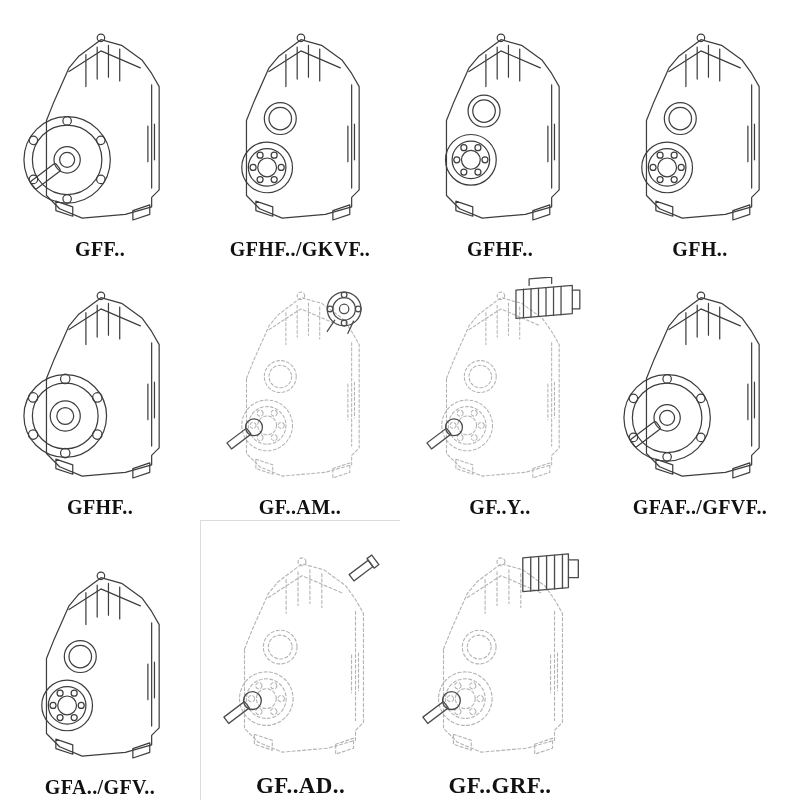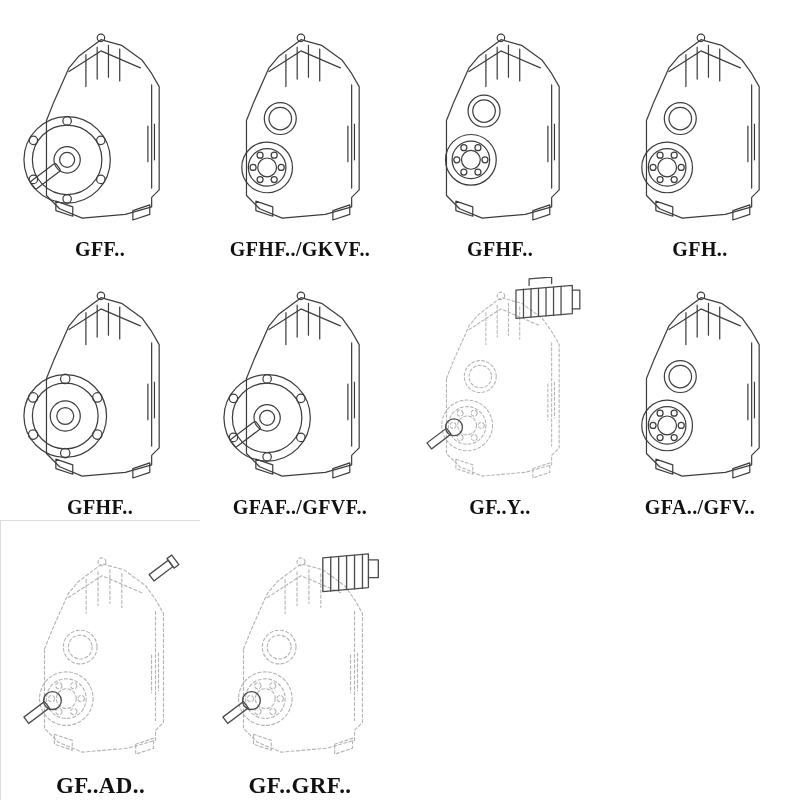--- a/index.html
+++ b/index.html
@@ -157,39 +157,50 @@
 
   <div class="cell">
     <svg class="drawing draw-solid" viewBox="0 0 190 230">
       <use href="#sym-body"></use>
       <use href="#sym-flange-hollow"></use>
     </svg>
     <div class="caption">GFHF..</div>
   </div>
 
 
+  <div class="cell">
+    <svg class="drawing draw-dashed" viewBox="0 0 190 230">
+      <use href="#sym-body"></use>
+      <use href="#sym-bores"></use>
+      <g class="ov-solid">
+        <use href="#sym-inputflange"></use>
+        <use href="#sym-outshaft"></use>
+      </g>
+    </svg>
+    <div class="caption">GF..AM..</div>
+  </div>
+
+  <div class="cell">
+    <svg class="drawing draw-dashed" viewBox="0 0 190 230">
+      <use href="#sym-body"></use>
+      <use href="#sym-bores"></use>
+      <g class="ov-solid">
+        <use href="#sym-motor"></use>
+        <use href="#sym-outshaft"></use>
+      </g>
+    </svg>
+    <div class="caption">GF..Y..</div>
+  </div>
 
   <div class="cell">
     <svg class="drawing draw-solid" viewBox="0 0 190 230">
       <use href="#sym-body"></use>
       <use href="#sym-flange-shaft"></use>
     </svg>
     <div class="caption">GFAF../GFVF..</div>
-  </div>
-
-  <div class="cell">
-    <svg class="drawing draw-dashed" viewBox="0 0 190 230">
-      <use href="#sym-body"></use>
-      <use href="#sym-bores"></use>
-      <g class="ov-solid">
-        <use href="#sym-motor"></use>
-        <use href="#sym-outshaft"></use>
-      </g>
-    </svg>
-    <div class="caption">GF..Y..</div>
   </div>
 
   <div class="cell">
     <svg class="drawing draw-solid" viewBox="0 0 190 230">
       <use href="#sym-body"></use>
       <use href="#sym-bores"></use>
     </svg>
     <div class="caption">GFA../GFV..</div>
   </div>
 

